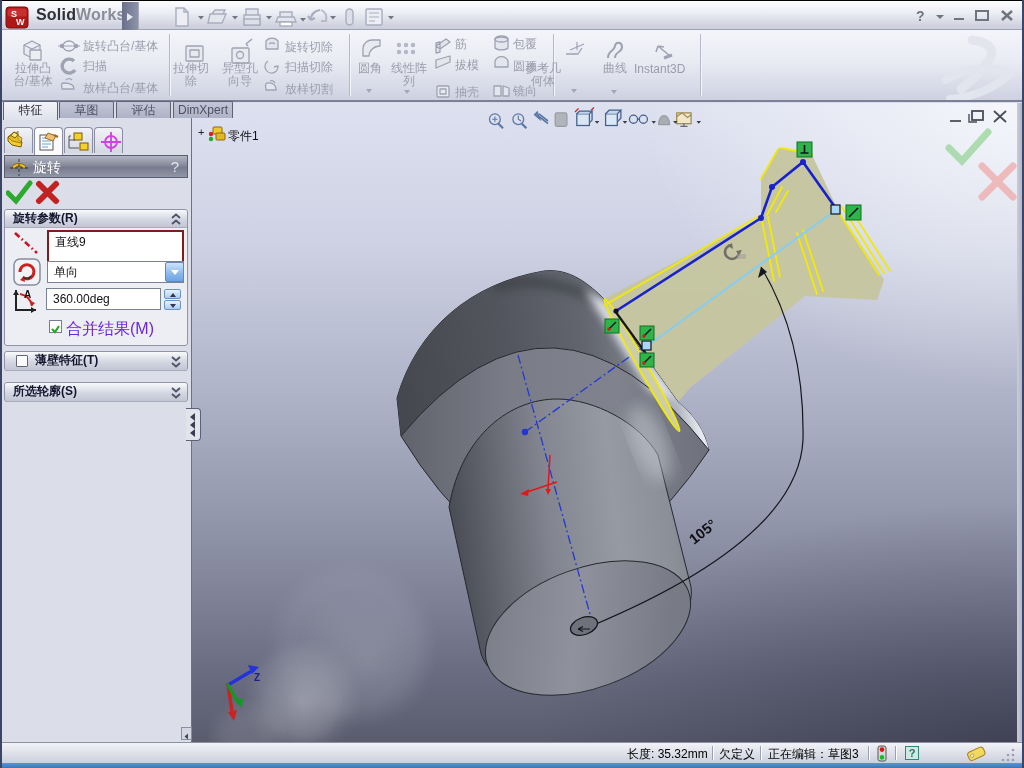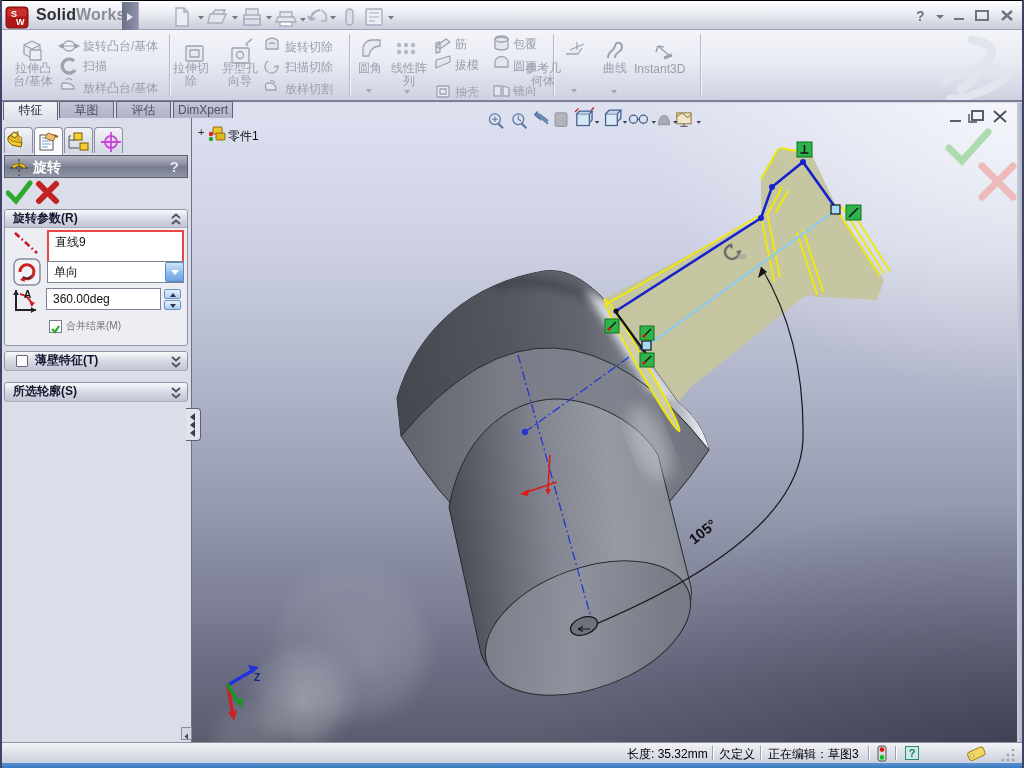--- a/index.html
+++ b/index.html
@@ -22,21 +22,21 @@
 .rbig{text-align:center}
 .darr{position:absolute;width:0;height:0;border-top:4px solid #a4a7b6;border-left:3.5px solid transparent;border-right:3.5px solid transparent}
 
 .tab{position:absolute;top:101px;height:17px;font-size:12px;text-align:center;line-height:16px;border:1px solid #5e6274;border-bottom:none;border-radius:2px 2px 0 0}
 .tab.off{background:linear-gradient(#c3c6d6,#aeb2c6);color:#4f5264;z-index:4}
 .tab.on{background:linear-gradient(#f2f3f7,#dfe2ec);color:#23242e;height:19px;z-index:5}
 
 #panel{left:0;top:118px;width:192px;height:624px;background:#dbdee8;border-right:1px solid #6d7186}
 .pmtab{position:absolute;top:9px;width:29px;height:26px;border:1px solid #8a8ea2;border-bottom:none;border-radius:4px 4px 0 0;background:linear-gradient(#f2f3f7,#d4d7e2)}
 .pmtab.on{background:#fbfbfd;height:28px;z-index:3}
-#pmhdr{left:4px;top:37px;width:184px;height:23px;background:linear-gradient(#b2b6c4 0%,#8a8e9e 40%,#787c8e 55%,#9096a6 100%);border:1px solid #5a5e70;color:#fff;font-size:14px;font-weight:bold;line-height:22px}
+#pmhdr{left:4px;top:37px;width:184px;height:23px;background:linear-gradient(#b2b6c4 0%,#8a8e9e 40%,#787c8e 55%,#9096a6 100%);border:1px solid #5a5e70;color:#fff;font-size:14px;font-weight:normal;line-height:22px}
 .grp{position:absolute;left:4px;width:184px;border:1px solid #9094a6;border-radius:3px;background:#ecEEf4}
 .ghdr{height:18px;background:linear-gradient(#f8f9fb,#d4d7e2 55%,#c2c6d4);border-bottom:1px solid #a8acbc;border-radius:3px 3px 0 0;font-size:12px;font-weight:bold;color:#14142e;line-height:17px}
 .inp{position:absolute;background:#fff;font-size:12px;color:#111;line-height:20px;padding-left:6px}
 
 #vp{left:192px;top:103px;width:825px;height:639px;background:
  radial-gradient(circle 60px at 110px 600px,rgba(238,238,248,.25),rgba(238,238,248,0) 70%),
  radial-gradient(circle 95px at 175px 555px,rgba(230,230,242,.15),rgba(230,230,242,0) 75%),
  radial-gradient(ellipse 520px 400px at 100% 0%,rgba(252,253,255,.75),rgba(252,253,255,0) 72%),
  radial-gradient(ellipse 640px 320px at 100% 100%,rgba(22,22,42,.38),rgba(22,22,42,0) 75%),
  linear-gradient(180deg,#dde1f0 0%,#cdd1e3 22%,#b1b5c9 44%,#959aae 63%,#7e8196 78%,#686b7f 90%,#5a5c6e 100%)}
@@ -208,21 +208,21 @@
     </svg>
     <div class="grp" style="top:91px;height:137px">
       <div class="ghdr"><span style="margin-left:8px">旋转参数(R)</span>
       <svg class="abs" style="right:5px;top:3px" width="12" height="13" viewBox="0 0 12 13">
             <path d="M2 5 L6 1.5 L10 5 M2 11 L6 7.5 L10 11" fill="none" stroke="#4e5266" stroke-width="1.8"></path>
           </svg></div>
     </div>
     <svg class="abs" style="left:12px;top:112px" width="30" height="26" viewBox="0 0 30 26">
       <path d="M3 3 L25 23" stroke="#cc1122" stroke-width="2.6" stroke-dasharray="6 3 1.5 3"></path>
     </svg>
-    <div class="inp" style="left:47px;top:112px;width:137px;height:40px;border:2px solid #ef4444">直线9</div>
+    <div class="inp" style="left:47px;top:112px;width:137px;height:40px;border:2px solid #7f1d1d">直线9</div>
     <svg class="abs" style="left:13px;top:140px" width="28" height="28" viewBox="0 0 28 28">
       <rect x="1" y="1" width="26" height="26" rx="6" fill="#f2f3f6" stroke="#888ca0" stroke-width="1.5"></rect>
       <path d="M7 14 a7 7 0 1 1 3 5.5" fill="none" stroke="#cc2222" stroke-width="3"></path>
       <path d="M7 22 l4 -4 1 6 z" fill="#cc2222"></path>
       <path d="M10 19 a5 5 0 0 0 8 -1" fill="none" stroke="#333" stroke-width="1.6"></path>
     </svg>
     <div class="inp" style="left:47px;top:143px;width:137px;height:22px;border:1px solid #7a8294">单向
       <div class="abs" style="left:117px;top:0;width:19px;height:20px;background:linear-gradient(#cfe4fa,#8ab8ec 60%,#6ea2e0);border:1px solid #5a8cc0;border-radius:2px">
         <div class="abs" style="left:5px;top:7px;border-top:5px solid #fff;border-left:4px solid transparent;border-right:4px solid transparent"></div>
       </div>
@@ -239,21 +239,21 @@
       <div class="abs" style="left:4.5px;top:2.5px;border-bottom:4px solid #335;border-left:3.5px solid transparent;border-right:3.5px solid transparent"></div>
     </div>
     <div class="abs" style="left:164px;top:182px;width:17px;height:10px;background:linear-gradient(#e8f2fc,#abcbee);border:1px solid #6a94c4;border-radius:2px">
       <div class="abs" style="left:4.5px;top:2.5px;border-top:4px solid #335;border-left:3.5px solid transparent;border-right:3.5px solid transparent"></div>
     </div>
     <div class="abs" style="left:49px;top:202px;width:13px;height:13px;background:#fff;border:1px solid #777c90">
       <svg width="11" height="11" viewBox="0 0 11 11">
           <path d="M2 5 l3 3 L9 2" stroke="#22aa22" stroke-width="2.2" fill="none"></path>
         </svg>
     </div>
-    <div class="abs" style="left:66px;top:201px;font-size:10px;color:#737373">合并结果(M)</div>
+    <div class="abs" style="left:66px;top:201px;font-size:16px;color:#6d28d9">合并结果(M)</div>
     <div class="grp" style="top:264px;height:20px">
       <div class="ghdr" style="border-radius:3px;height:19px"><span style="margin-left:8px">所选轮廓(S)</span>
       <svg class="abs" style="right:5px;top:3px" width="12" height="13" viewBox="0 0 12 13">
             <path d="M2 2 L6 5.5 L10 2 M2 8 L6 11.5 L10 8" fill="none" stroke="#4e5266" stroke-width="1.8"></path>
           </svg></div>
     </div>
     <div class="grp" style="top:233px;height:20px">
       <div class="ghdr" style="border-radius:3px;height:19px"><span style="margin-left:30px">薄壁特征(T)</span>
       <svg class="abs" style="right:5px;top:3px" width="12" height="13" viewBox="0 0 12 13">
             <path d="M2 2 L6 5.5 L10 2 M2 8 L6 11.5 L10 8" fill="none" stroke="#4e5266" stroke-width="1.8"></path>

